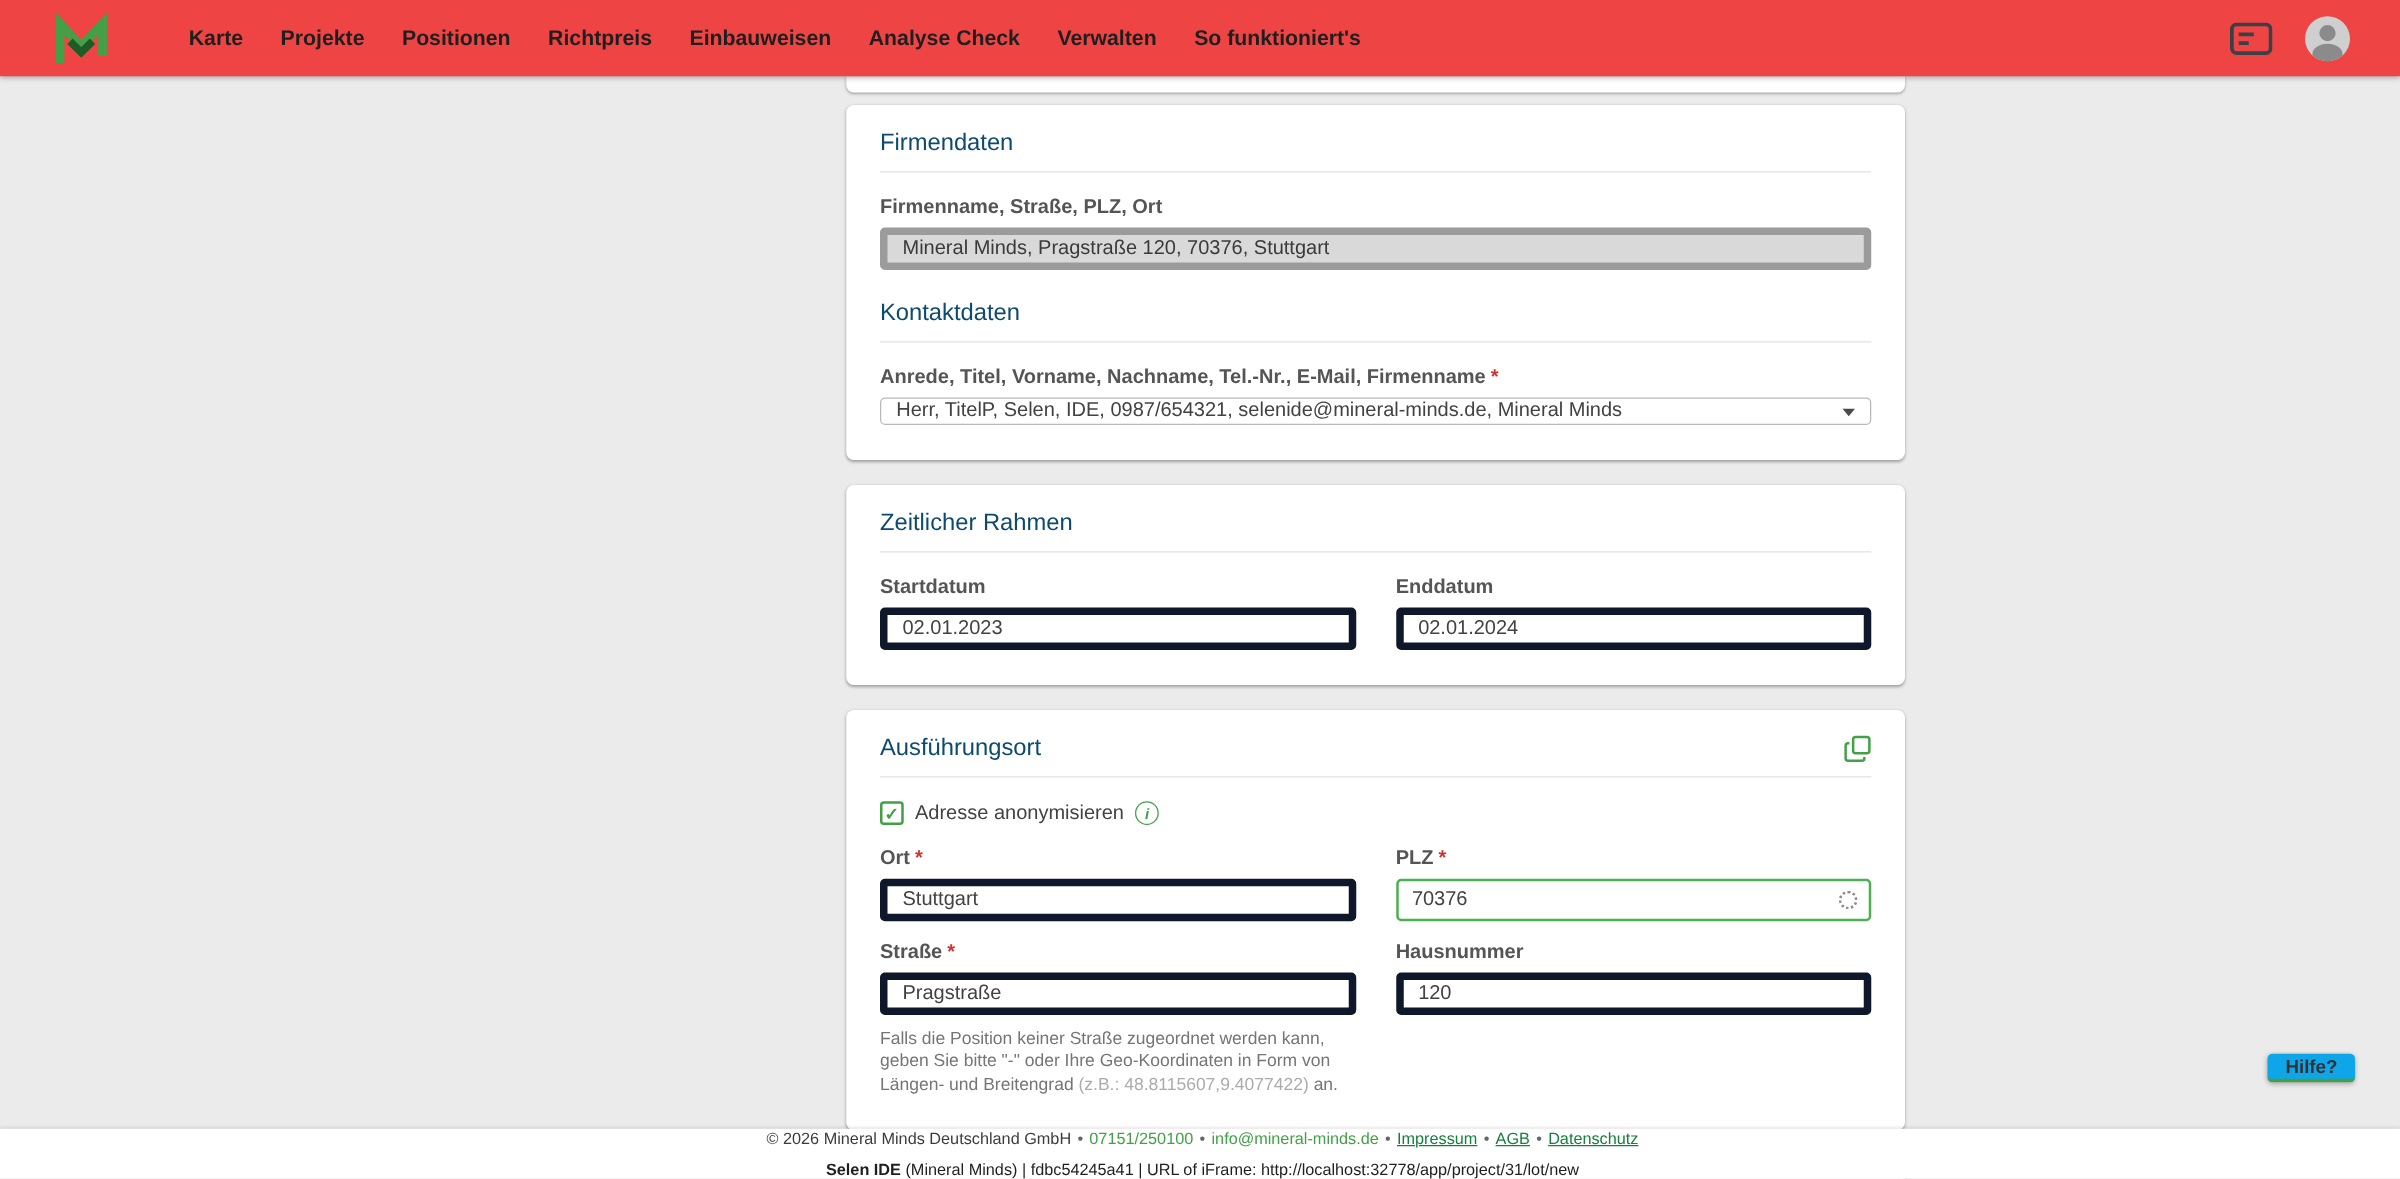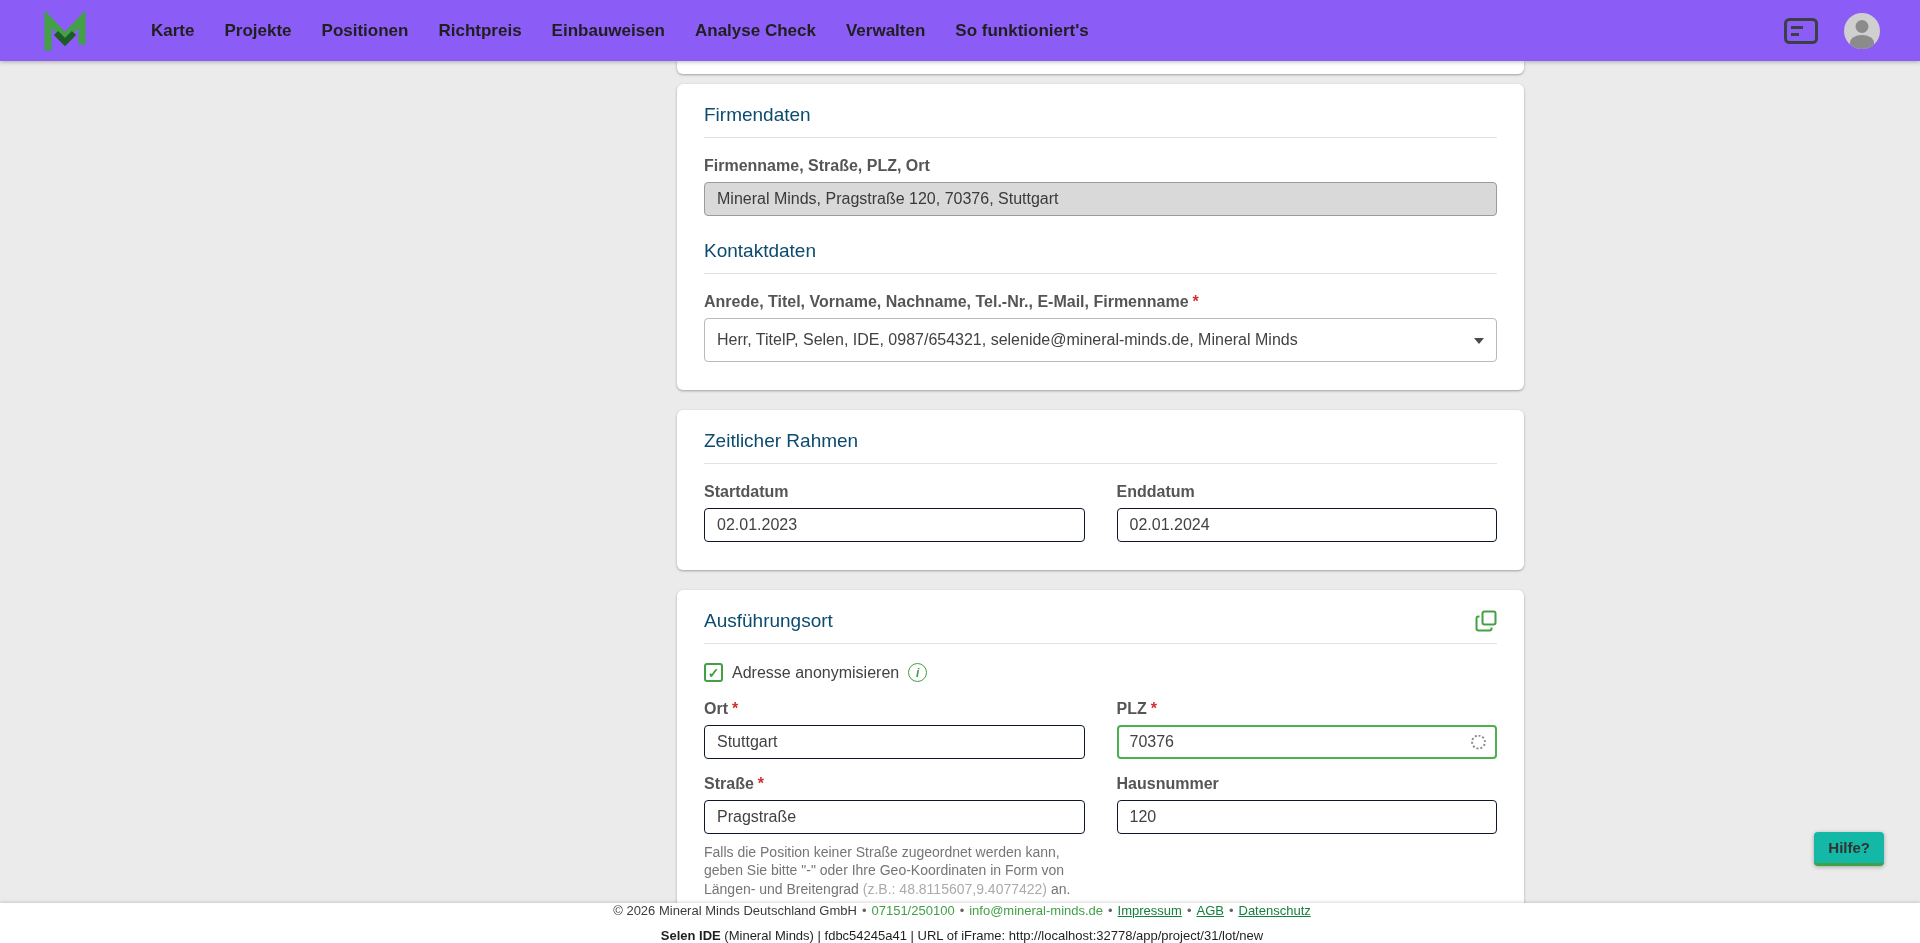--- a/index.html
+++ b/index.html
@@ -7,21 +7,21 @@
   body {
     width:1920px; height:943px; position:relative; overflow:hidden;
     background:#ebebeb;
     font-family:"Liberation Sans", sans-serif;
     color:#424242;
   }
 
   
   .topnav {
     position:absolute; top:0; left:0; right:0; height:61px;
-    background:#8b5cf6; box-shadow:0 1px 4px rgba(0,0,0,.28);
+    background:#ef4444; box-shadow:0 1px 4px rgba(0,0,0,.28);
     display:flex; align-items:center; padding:0 40px 0 44px; z-index:20;
   }
   .logo { width:42px; height:40px; margin-right:50px; cursor:pointer; flex:0 0 auto; }
   .nav-items { display:flex; align-items:center; }
   .nav-item {
     padding:0 15px; font-size:17px; font-weight:600; color:#1f1f1f;
     text-decoration:none; cursor:pointer; white-space:nowrap; line-height:61px;
   }
   .nav-right { margin-left:auto; display:flex; align-items:center; gap:26px; }
   .srv-icon { cursor:pointer; display:flex; }
@@ -45,29 +45,29 @@
   .card.partial-bottom { height:28px; padding:0; border-radius:6px 6px 0 0; margin-bottom:0; }
 
   .sec-head { display:flex; align-items:center; justify-content:space-between; margin-bottom:11px; }
   .sec-title { font-size:19px; color:#0c4a6e; font-weight:400; }
   .rule { border:none; border-top:1px solid #e2e2e2; margin:0 0 19px; }
 
   .field-label { font-size:16px; font-weight:700; color:#555; margin-bottom:7px; }
   .req { color:#d32f2f; margin-left:4px; font-weight:700; }
 
   .tinput {
-    width:100%; height:34px; border:1px solid #0f172a; border-radius:4px;
+    width:100%; height:34px; border:6px solid #0f172a; border-radius:4px;
     padding:0 12px; font-size:16px; color:#424242; background:#fff;
     font-family:inherit; outline:none;
   }
   .tinput.readonly { background:#d9d9d9; border-color:#9b9b9b; color:#3a3a3a; }
   .tinput.focused { border:2px solid #4caf50; padding:0 11px; }
 
   .selectbox {
-    position:relative; height:44px; border:1px solid #b9b9b9; border-radius:4px;
+    position:relative; height:22px; border:1px solid #b9b9b9; border-radius:4px;
     background:#fff; display:flex; align-items:center; padding:0 34px 0 12px;
     font-size:16px; color:#424242; cursor:pointer;
   }
   .caret { position:absolute; right:12px; top:50%; transform:translateY(-35%);
     width:0; height:0; border-left:5px solid transparent; border-right:5px solid transparent;
     border-top:6px solid #4a4a4a; }
 
   .grid2 { display:grid; grid-template-columns:1fr 1fr; column-gap:32px; }
   .mb16 { margin-bottom:16px; }
   .mb24 { margin-bottom:24px; }
@@ -90,22 +90,22 @@
   .spinner {
     position:absolute; right:11px; top:50%; transform:translateY(-50%);
     width:15px; height:15px; border:2px dotted #8d8d8d; border-radius:50%;
   }
 
   .hint { font-size:14px; color:#757575; line-height:1.32; margin-top:9px; max-width:380px; }
   .hint .light { color:#ababab; }
 
   
   .help-btn {
-    position:absolute; right:36px; bottom:77px; height:34px; padding:0 14px;
-    background:#14b8a6; border:none; border-bottom:3px solid #43a047; border-radius:4px;
+    position:absolute; right:36px; bottom:77px; height:23px; padding:0 14px;
+    background:#0ea5e9; border:none; border-bottom:3px solid #43a047; border-radius:4px;
     box-shadow:0 1px 4px rgba(0,0,0,.3); font-size:15px; font-weight:600; color:#333;
     font-family:inherit; cursor:pointer;
   }
 
   
   .footer {
     position:absolute; left:0; right:0; bottom:0; height:40px; background:#fff;
     box-shadow:0 -1px 3px rgba(0,0,0,.15); display:flex; align-items:center;
     justify-content:space-between; padding:0 30px 0 34px; font-size:13px; color:#3c3c3c; z-index:20;flex-direction:column;
   }

